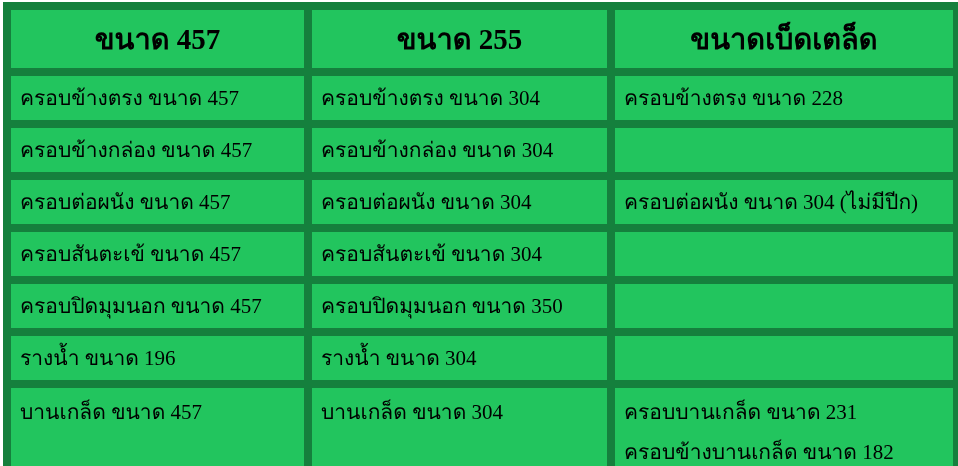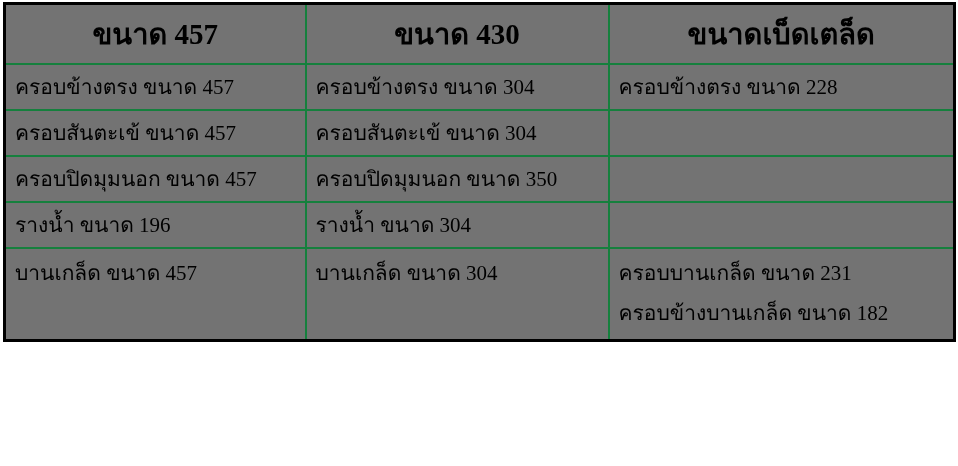--- a/index.html
+++ b/index.html
@@ -21,23 +21,23 @@
     width: 950px;
     border-collapse: collapse;
     table-layout: fixed;
     border: 3px solid #000000;
   }
   col.c1 { width: 301px; }
   col.c2 { width: 303px; }
   col.c3 { width: 346px; }
   .price-table th,
   .price-table td {
-    border: 2px solid #15803d;
+    border: 8px solid #15803d;
     overflow: hidden;
-    background: #737373;
+    background: #22c55e;
   }
   .price-table th {
     height: 58px;
     font-size: 29px;
     font-weight: bold;
     text-align: center;
     vertical-align: middle;
     padding: 0;
   }
   .price-table td.data-cell {
@@ -62,37 +62,57 @@
 
 <table class="price-table">
   <colgroup>
     <col class="c1">
       <col class="c2">
       <col class="c3">
   </colgroup>
   <tbody>
       <tr>
     <th>ขนาด 457</th>
-    <th>ขนาด 430</th>
+    <th>ขนาด 255</th>
     <th>ขนาดเบ็ดเตล็ด</th>
   </tr>
 
   <tr>
     <td class="data-cell">
           <div class="cell-line">ครอบข้างตรง ขนาด 457</div>
         </td>
     <td class="data-cell">
           <div class="cell-line">ครอบข้างตรง ขนาด 304</div>
         </td>
     <td class="data-cell">
           <div class="cell-line">ครอบข้างตรง ขนาด 228</div>
         </td>
   </tr>
 
+  <tr>
+    <td class="data-cell">
+          <div class="cell-line">ครอบข้างกล่อง ขนาด 457</div>
+        </td>
+    <td class="data-cell">
+          <div class="cell-line">ครอบข้างกล่อง ขนาด 304</div>
+        </td>
+    <td class="data-cell"></td>
+  </tr>
 
+  <tr>
+    <td class="data-cell">
+          <div class="cell-line">ครอบต่อผนัง ขนาด 457</div>
+        </td>
+    <td class="data-cell">
+          <div class="cell-line">ครอบต่อผนัง ขนาด 304</div>
+        </td>
+    <td class="data-cell">
+          <div class="cell-line">ครอบต่อผนัง ขนาด 304 (ไม่มีปีก)</div>
+        </td>
+  </tr>
 
   <tr>
     <td class="data-cell">
           <div class="cell-line">ครอบสันตะเข้ ขนาด 457</div>
         </td>
     <td class="data-cell">
           <div class="cell-line">ครอบสันตะเข้ ขนาด 304</div>
         </td>
     <td class="data-cell"></td>
   </tr>

